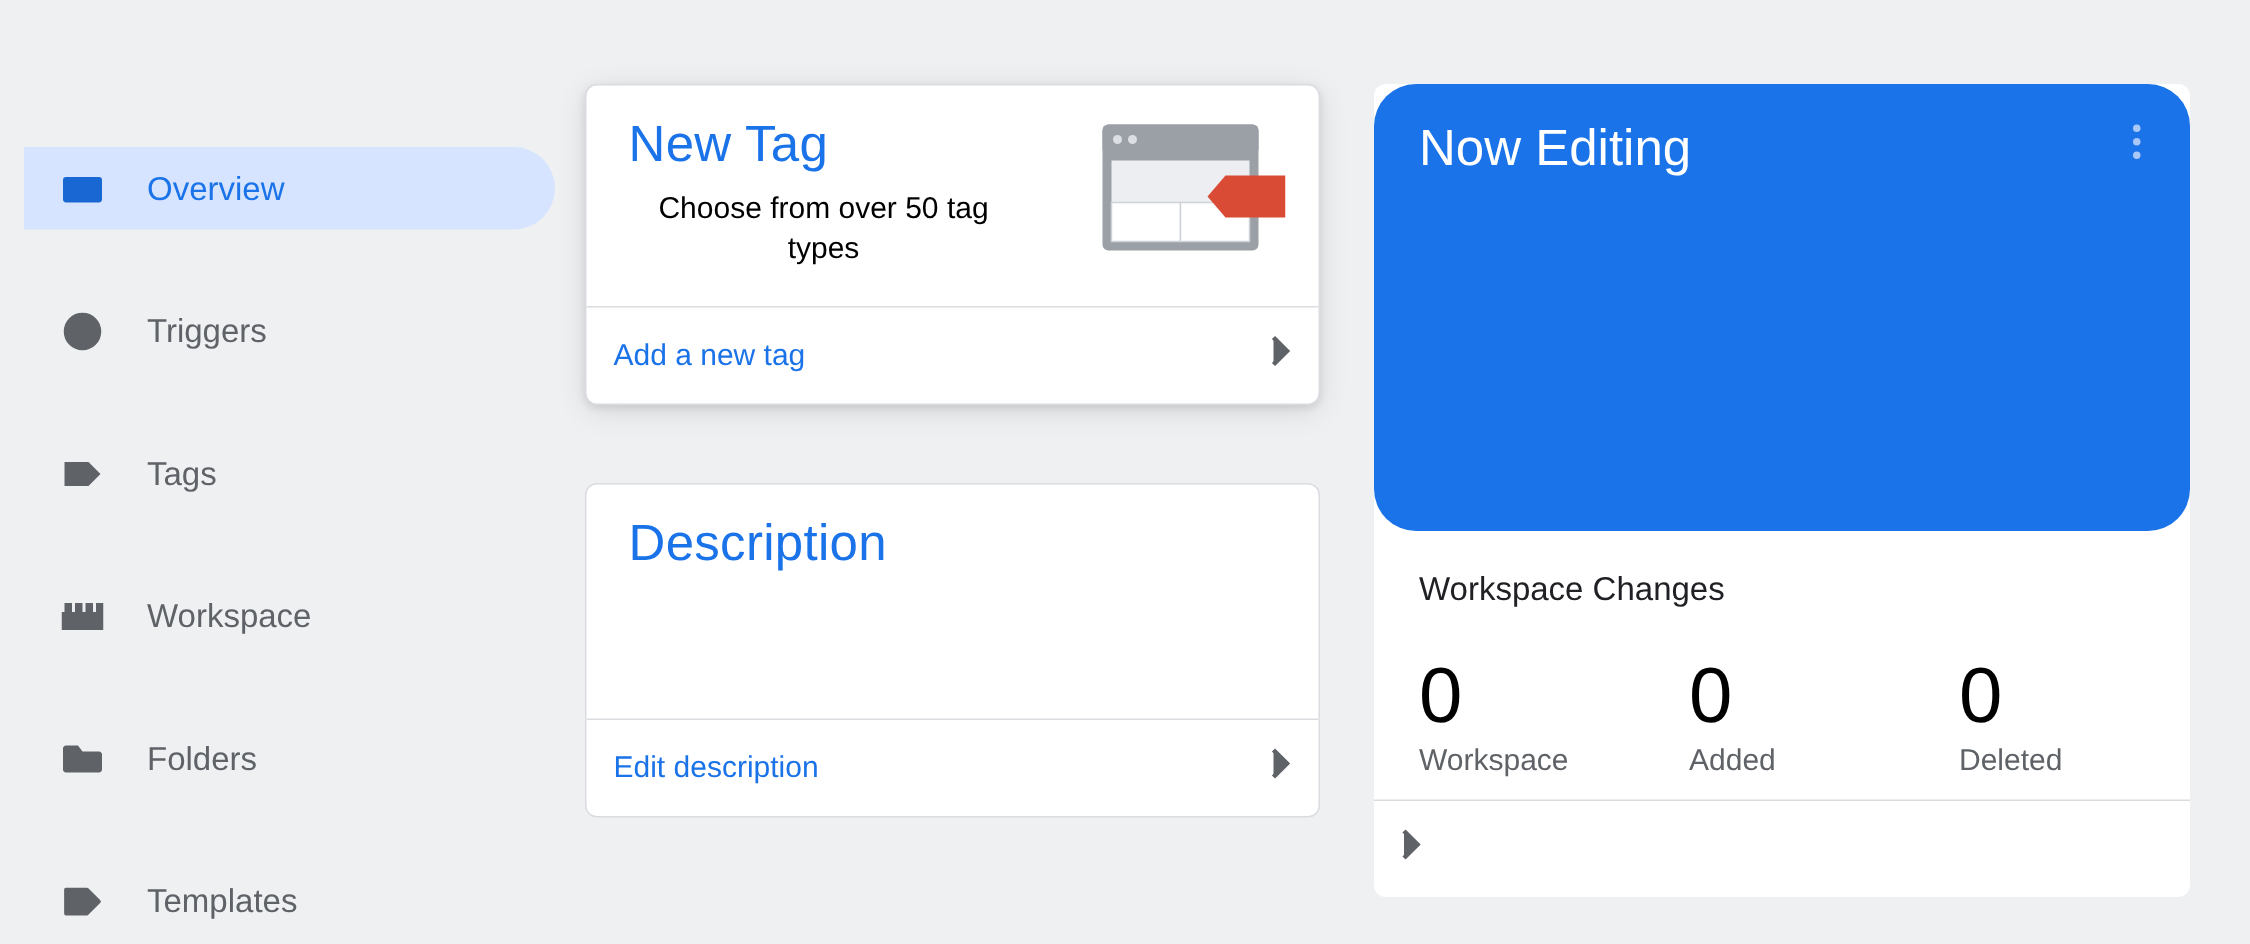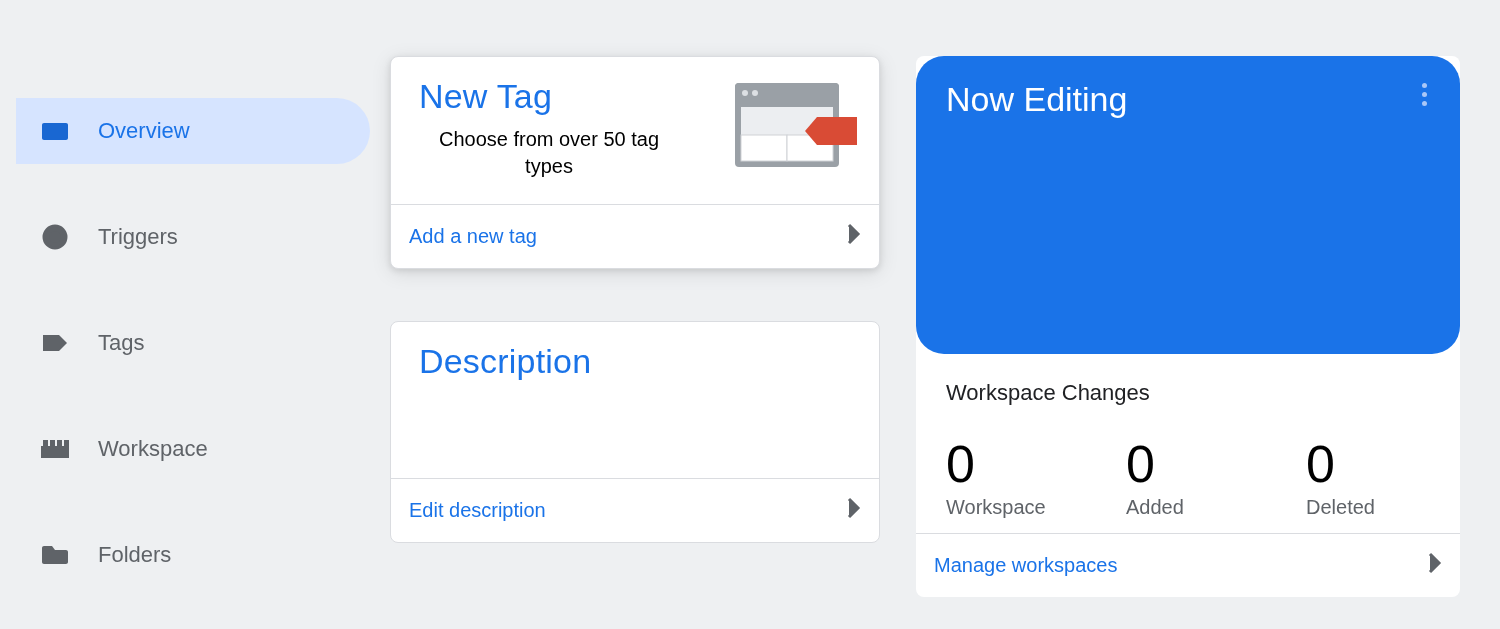--- a/index.html
+++ b/index.html
@@ -230,20 +230,28 @@
 
     <div class="nav-item">
       <span class="icon-wrap">
         <svg width="26" height="22" viewBox="0 0 26 22">
             <path d="M2 2h8l3 4h11c1.1 0 2 .9 2 2v10c0 1.1-.9 2-2 2H2c-1.1 0-2-.9-2-2V4c0-1.1.9-2 2-2z"></path>
           </svg>
       </span>
       <span>Folders</span>
     </div>
 
+    <div class="nav-item">
+      <span class="icon-wrap">
+        <svg width="26" height="20" viewBox="0 0 26 20">
+            <path d="M2 2h14l8 8-8 8H2V2z" fill="none" stroke="#5f6368" stroke-width="2.5" stroke-linejoin="round"></path>
+          </svg>
+      </span>
+      <span>Templates</span>
+    </div>
 
   </nav>
 
   <div class="content">
 
     <div class="col left">
 
       <div class="card shadow">
         <div class="card-body">
           <div class="card-title">New Tag</div>
@@ -309,21 +317,20 @@
               <div class="num">0</div>
               <div class="lbl">Added</div>
             </div>
             <div class="stat">
               <div class="num">0</div>
               <div class="lbl">Deleted</div>
             </div>
           </div>
         </div>
         <div class="card-action">
-          <span>Manage workspaces</span>
           <span class="chev">
             <svg width="14" height="22" viewBox="0 0 14 22">
                 <path d="M2 2l9 9-9 9" fill="none" stroke="#5f6368" stroke-width="3"></path>
               </svg>
           </span>
         </div>
       </div>
 
     </div>
 

